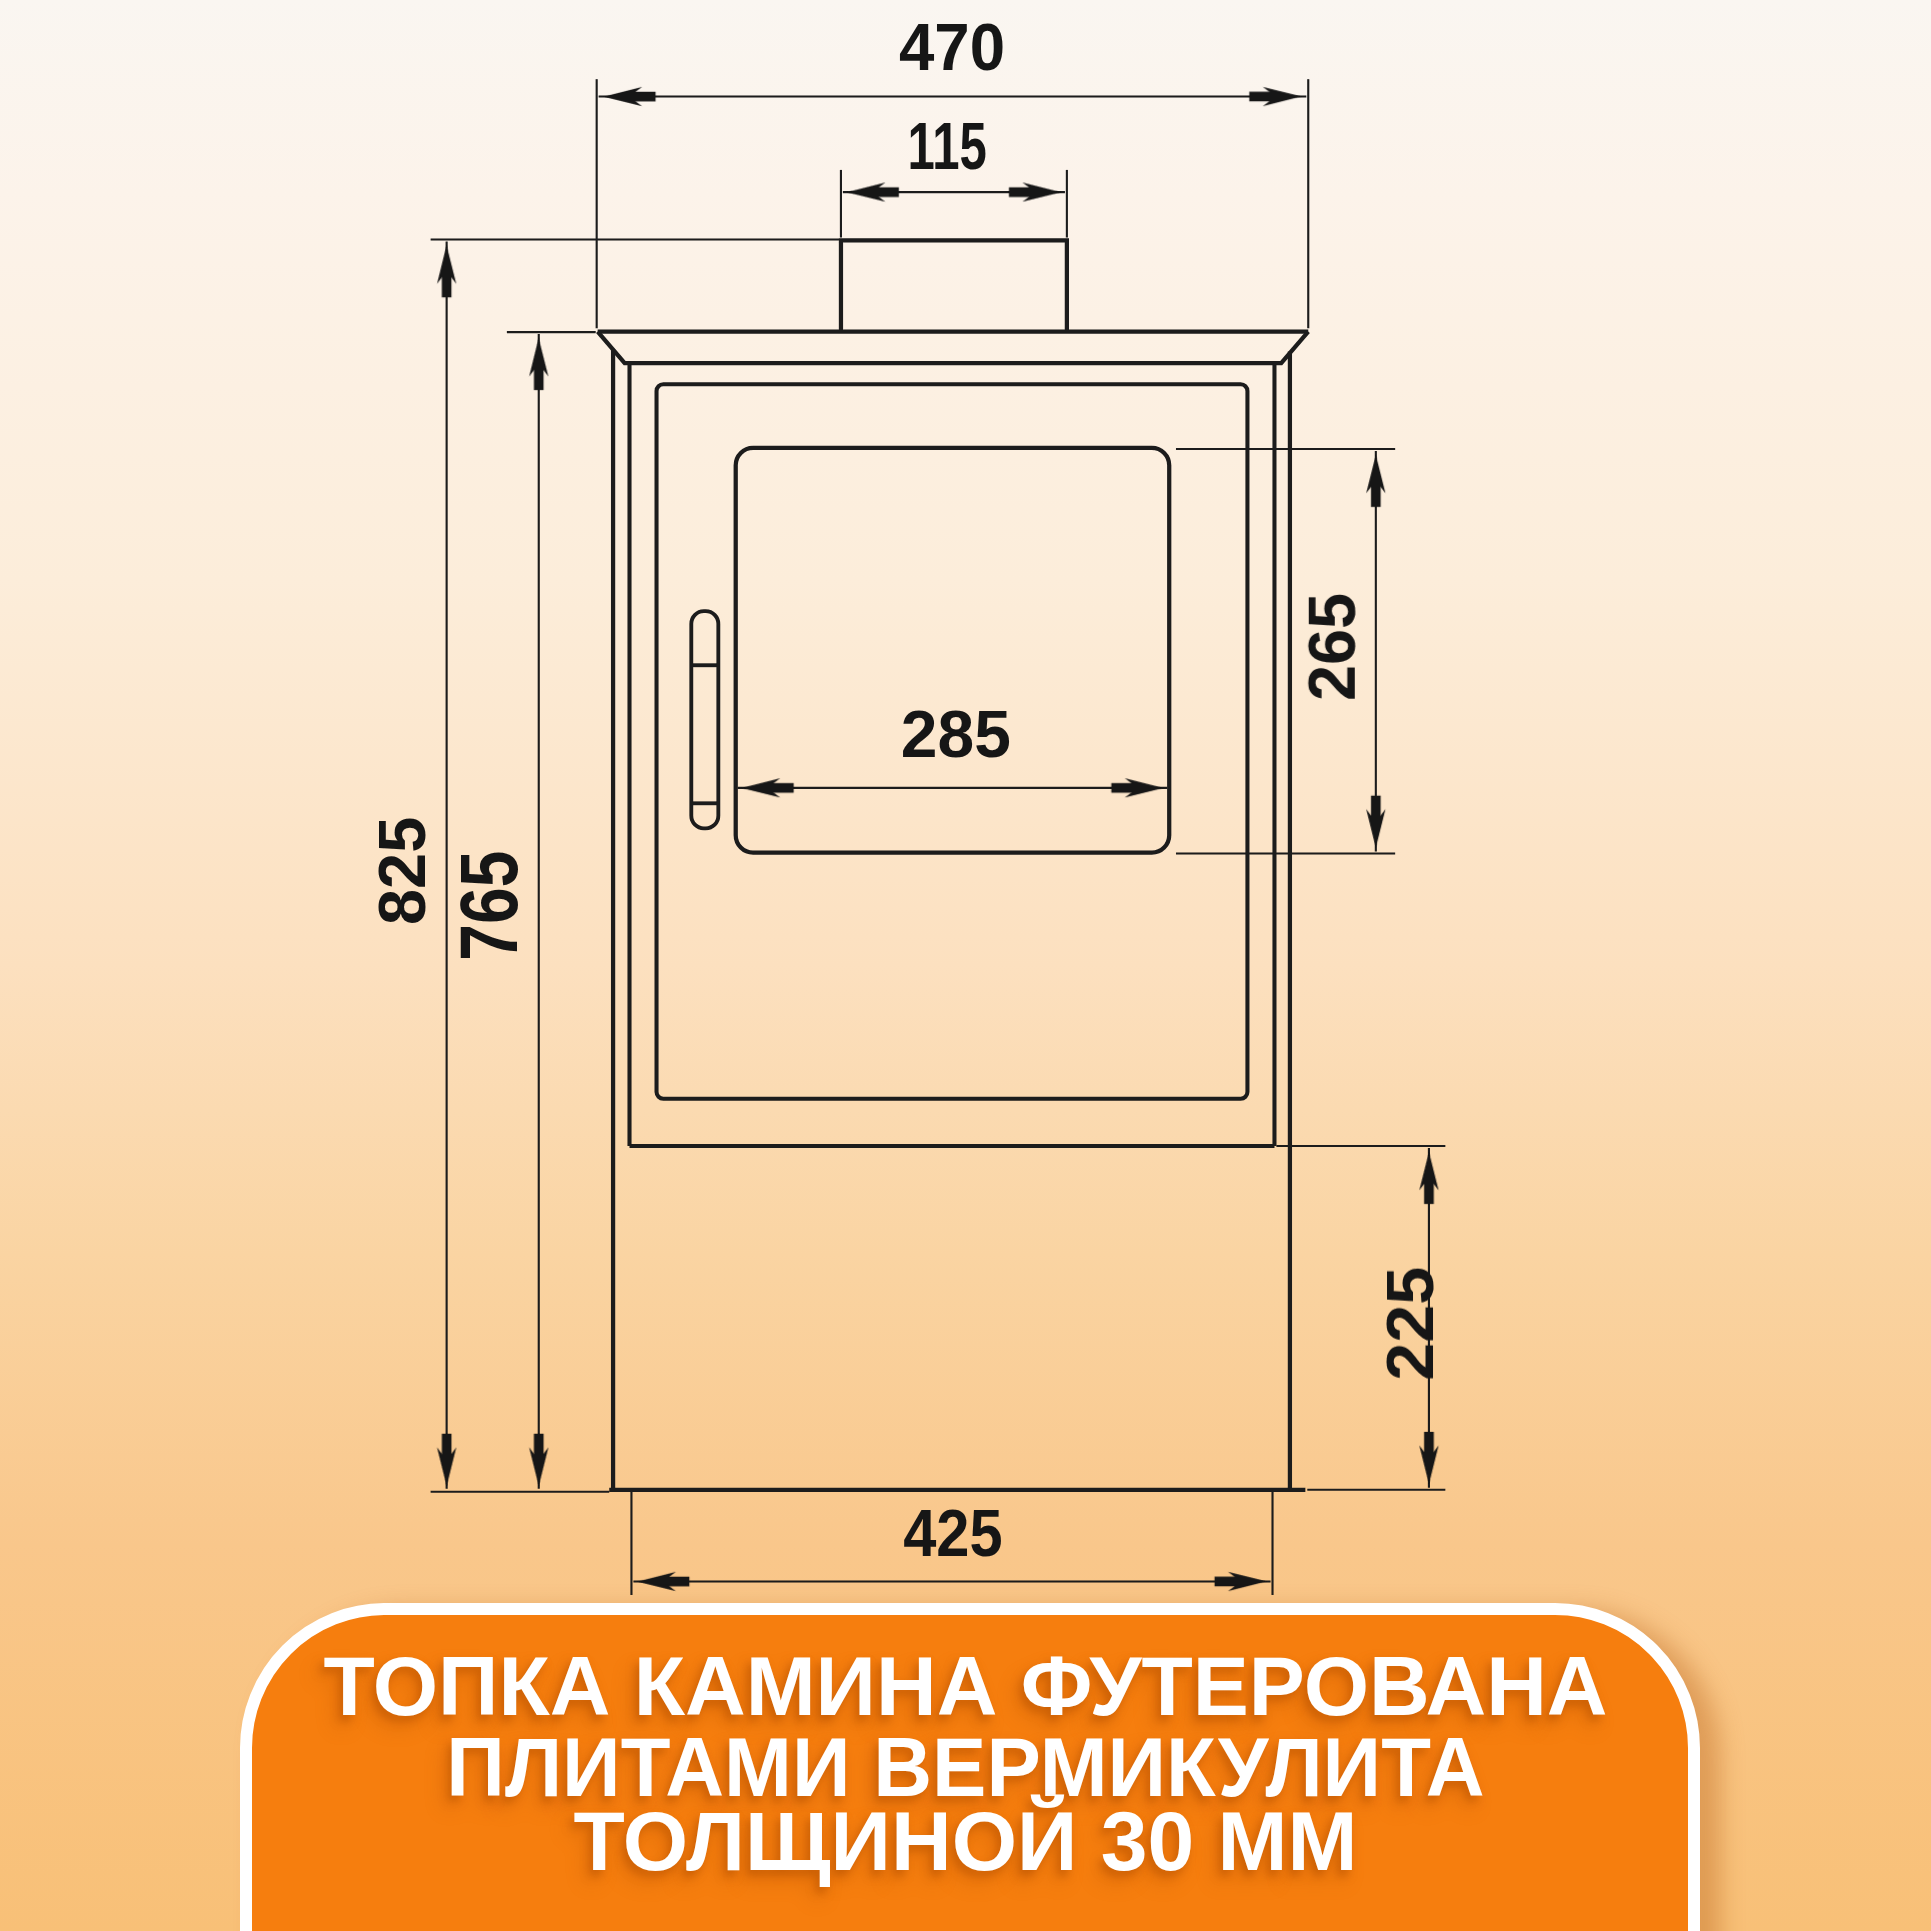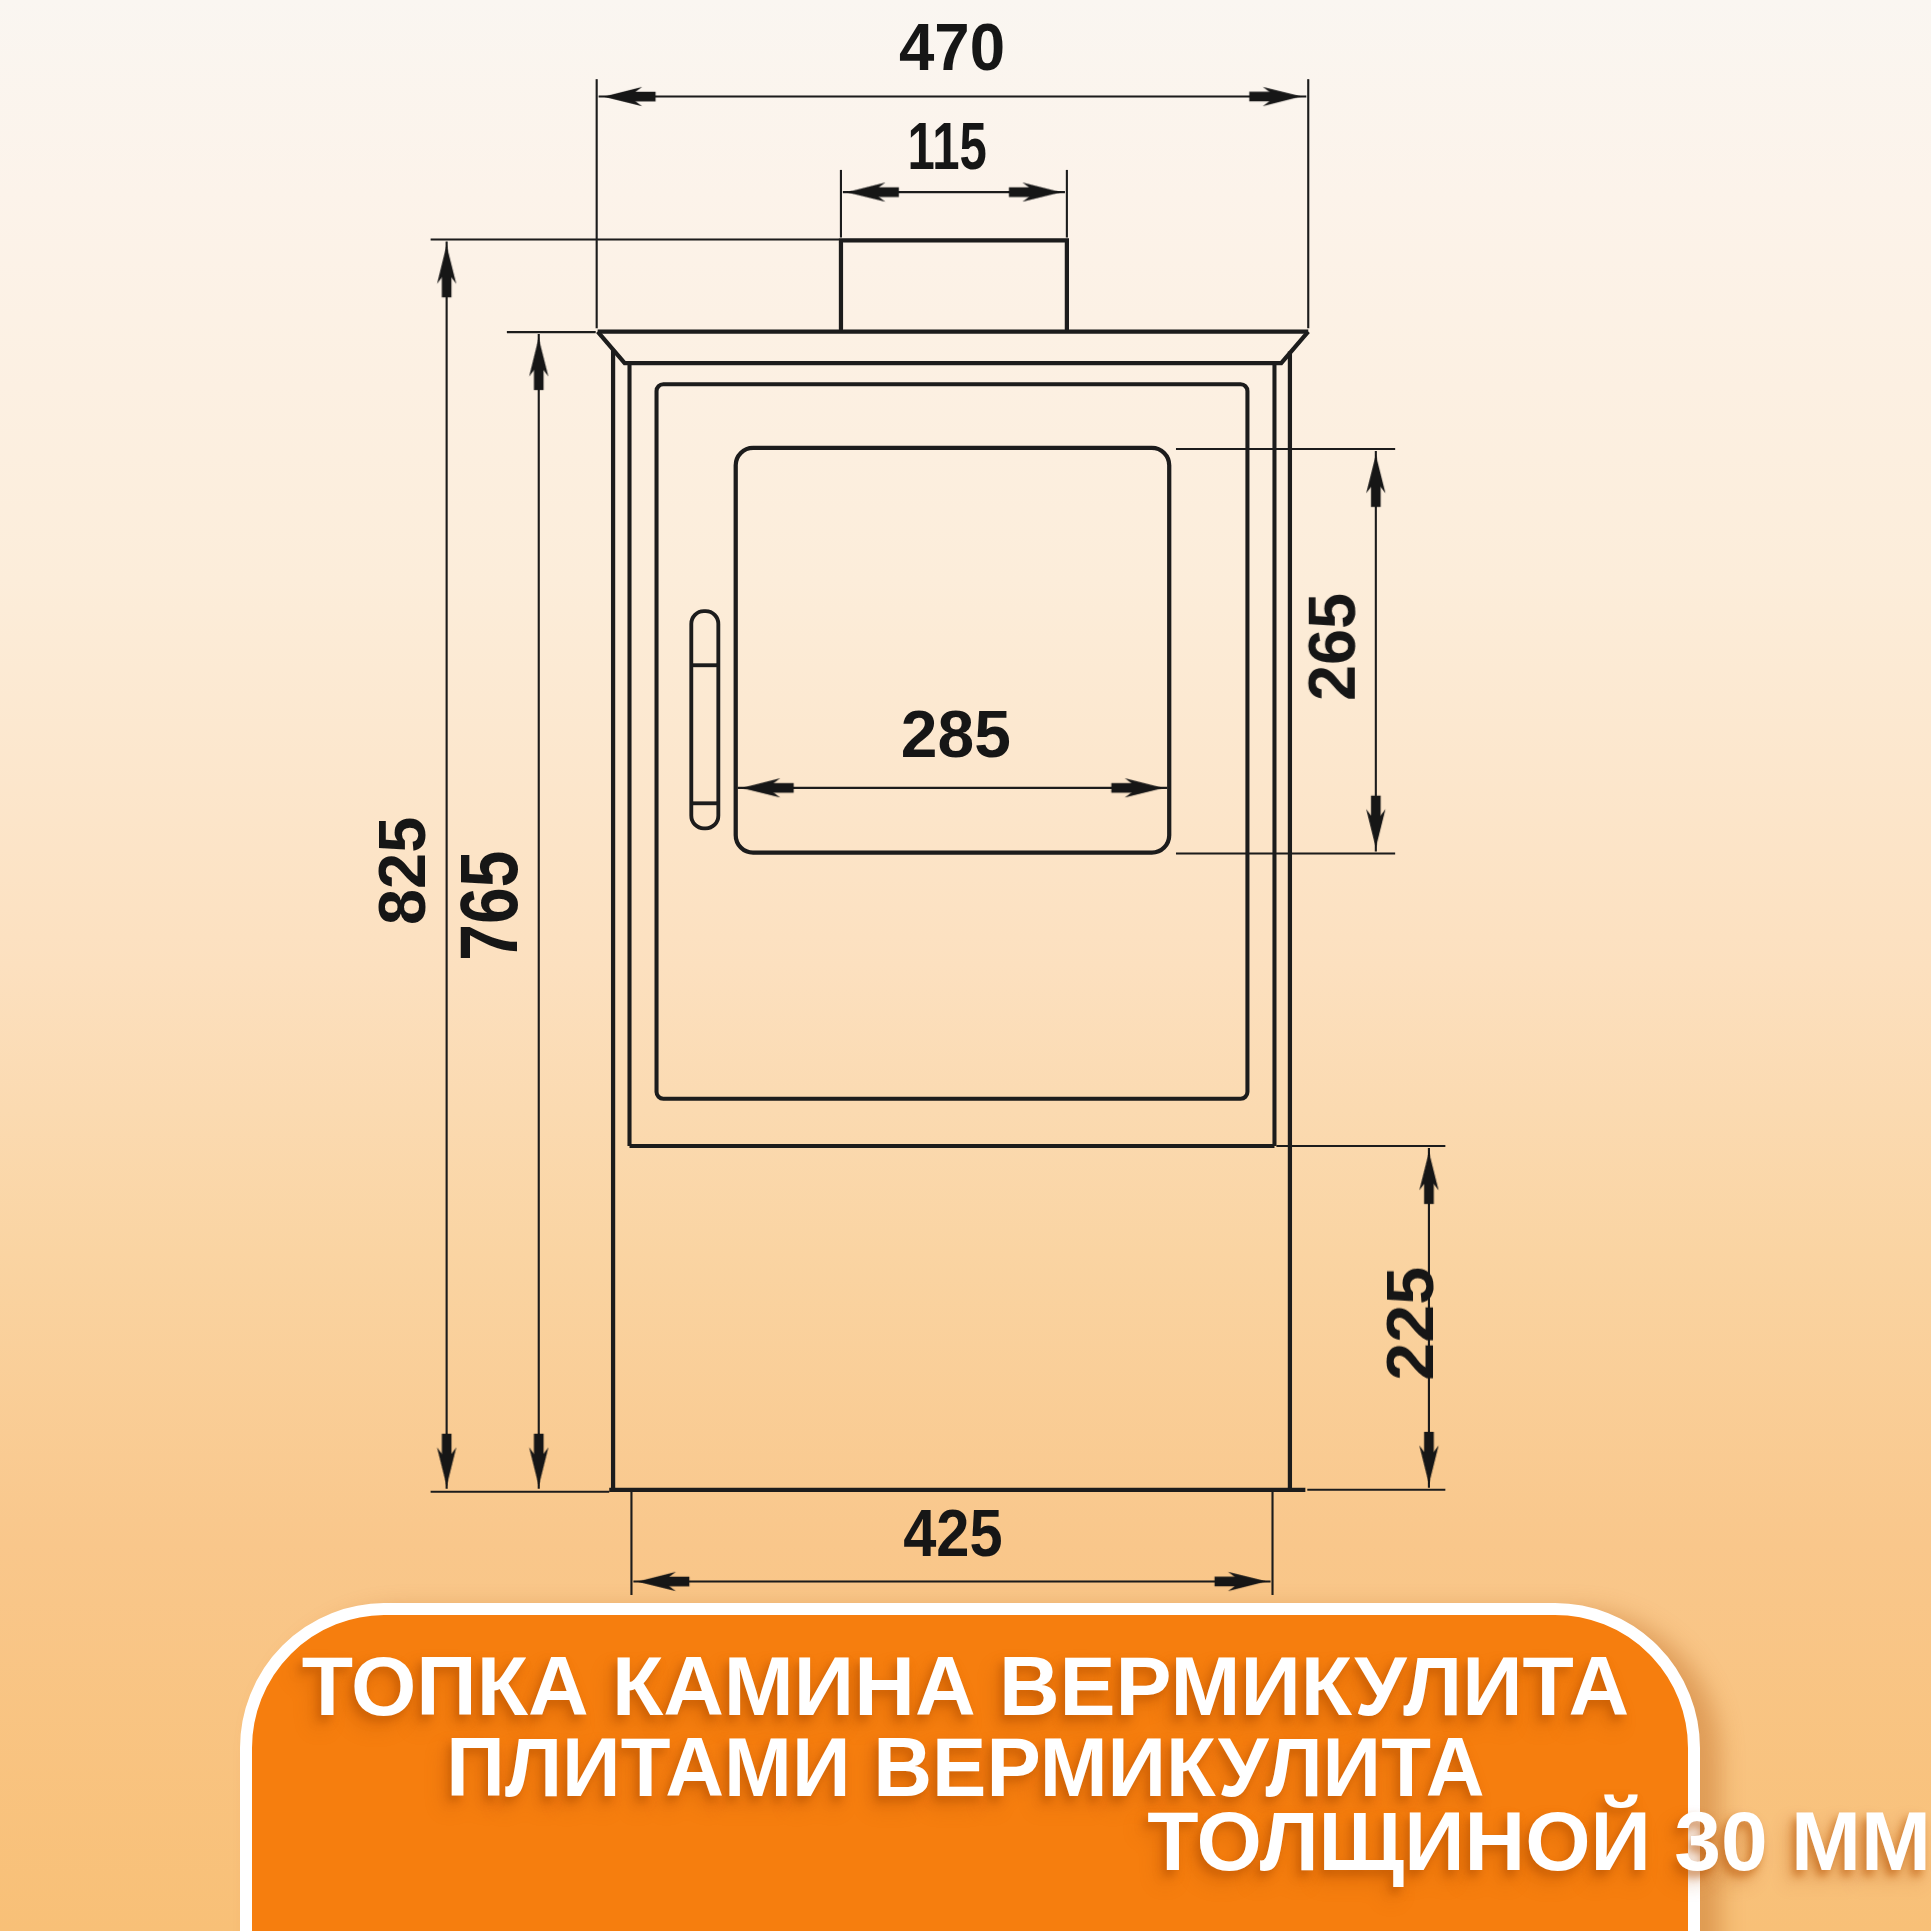--- a/index.html
+++ b/index.html
@@ -140,18 +140,18 @@
     <text x="0" y="0" font-size="84" transform="translate(535,938) rotate(-90)" textLength="114" lengthAdjust="spacingAndGlyphs">765</text>
 
     <text x="0" y="0" transform="translate(1403,670) rotate(-90)" textLength="112" lengthAdjust="spacingAndGlyphs">265</text>
 
     <text x="0" y="0" transform="translate(1484,1371) rotate(-90)" textLength="118" lengthAdjust="spacingAndGlyphs">225</text>
   </g>
 </svg>
 
 <div id="banner"></div>
 
-<div class="bl" style="top:1638px;font-size:84px;">ТОПКА КАМИНА ВЕРМИКУЛИТА</div>
+<div class="bl" style="top:1638px;font-size:84px;">ТОПКА КАМИНА ФУТЕРОВАНА</div>
 
 <div class="bl" style="top:1719px;font-size:84px;transform:scaleX(0.97);">ПЛИТАМИ ВЕРМИКУЛИТА</div>
 
-<div class="bl" style="top:1793px;font-size:84px;text-align:right;">ТОЛЩИНОЙ 30 ММ</div>
+<div class="bl" style="top:1793px;font-size:84px;">ТОЛЩИНОЙ 30 ММ</div>
 
 
 </body></html>

